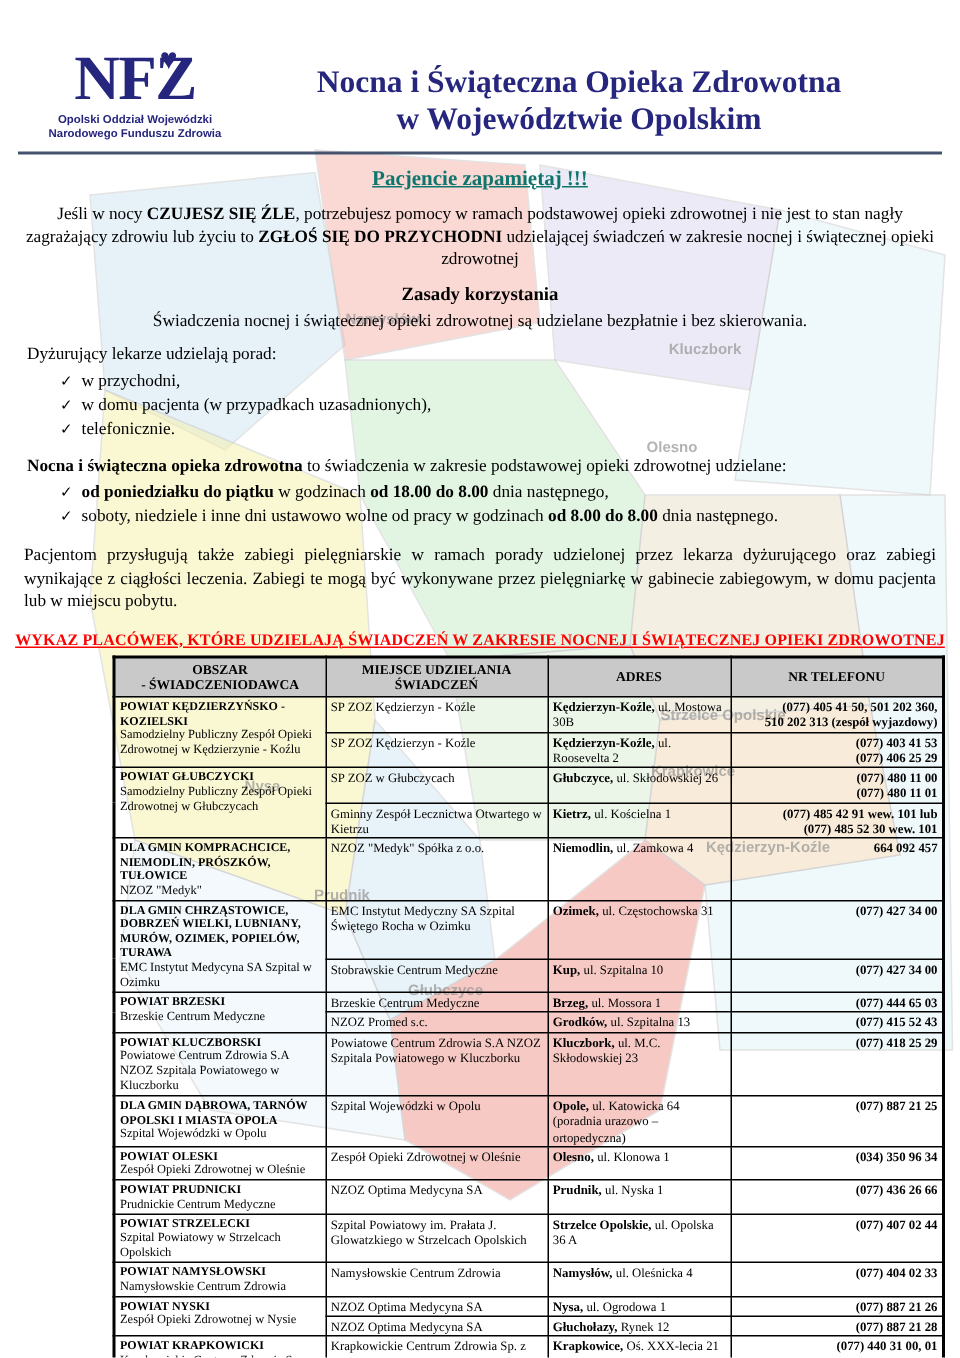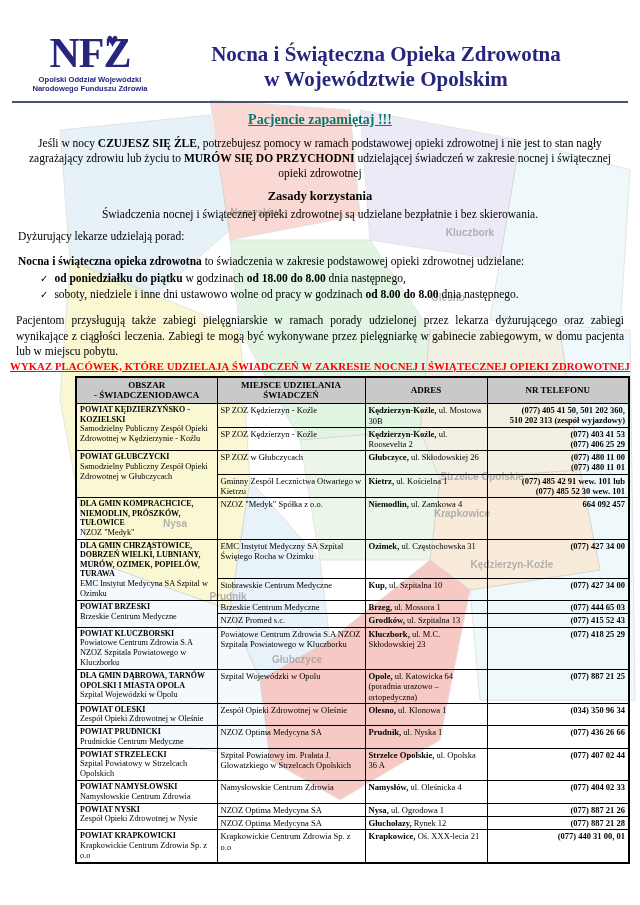--- a/index.html
+++ b/index.html
@@ -30,21 +30,21 @@
   .red-head{color:#0f766e;font-weight:bold;text-align:center;text-decoration:underline;
     font-size:14px;margin-top:9px;}
   .intro{margin:8px 14px 0;text-align:center;font-size:11.5px;line-height:1.32;}
   .h-zasady{text-align:center;font-weight:bold;font-size:12.5px;margin-top:8px;}
   .free-line{text-align:center;font-size:11.5px;margin-top:4px;}
   .lead{margin:9px 16px 0 18px;font-size:11.5px;line-height:1.32;}
   ul.checks{list-style:none;margin:1px 16px 0 40px;padding:0;font-size:11.5px;line-height:1.42;}
   ul.checks .check{margin-right:6px;font-family:"DejaVu Sans",sans-serif;font-size:10px;}
   .nurse{margin:11px 16px 0;text-align:justify;font-size:11.5px;line-height:1.34;}
   .wykaz{color:#f00;font-weight:bold;text-align:center;text-decoration:underline;
-    font-size:10.7px;letter-spacing:.1px;}
+    font-size:10.7px;margin-top:11px;letter-spacing:.1px;}
   
   table.fac{border-collapse:collapse;margin:4px 0 0 75px;width:553px;
     border:2px solid #000;background:transparent;font-size:8.5px;table-layout:fixed;}
   table.fac th{background:#c9c9c9;border:1px solid #000;font-size:9px;font-weight:bold;
     text-align:center;padding:2px 2px;line-height:1.2;}
   table.fac td{border:1px solid #000;vertical-align:top;padding:1px 3px;line-height:1.2;}
   td.area-cell .area{font-weight:bold;font-size:8px;line-height:1.2;}
   td.area-cell .provider{font-size:8.3px;line-height:1.2;}
   td.phone{text-align:right;font-weight:bold;white-space:nowrap;}
   td.addr b{font-size:8.6px;}
@@ -98,26 +98,31 @@
       </div>
       <div class="title">
         <div>Nocna i Świąteczna Opieka Zdrowotna</div>
         <div>w Województwie Opolskim</div>
       </div>
     </div>
     <hr class="rule">
 
     <div class="red-head">Pacjencie zapamiętaj !!!</div>
 
-    <p class="intro"><span>Jeśli w nocy </span><span style="font-weight: bold;">CZUJESZ SIĘ ŹLE</span><span>, potrzebujesz pomocy w ramach podstawowej opieki zdrowotnej i nie jest to stan nagły zagrażający zdrowiu lub życiu to </span><span style="font-weight: bold;">MURÓW SIĘ DO PRZYCHODNI</span><span> udzielającej świadczeń w zakresie nocnej i świątecznej opieki zdrowotnej</span></p>
+    <p class="intro"><span>Jeśli w nocy </span><span style="font-weight: bold;">CZUJESZ SIĘ ŹLE</span><span>, potrzebujesz pomocy w ramach podstawowej opieki zdrowotnej i nie jest to stan nagły zagrażający zdrowiu lub życiu to </span><span style="font-weight: bold;">ZGŁOŚ SIĘ DO PRZYCHODNI</span><span> udzielającej świadczeń w zakresie nocnej i świątecznej opieki zdrowotnej</span></p>
 
     <div class="h-zasady">Zasady korzystania</div>
     <div class="free-line">Świadczenia nocnej i świątecznej opieki zdrowotnej są udzielane bezpłatnie i bez skierowania.</div>
 
     <p class="lead">Dyżurujący lekarze udzielają porad:</p>
+    <ul class="checks">
+        <li><span class="check">✓</span>w przychodni,</li>
+        <li><span class="check">✓</span>w domu pacjenta (w przypadkach uzasadnionych),</li>
+        <li><span class="check">✓</span>telefonicznie.</li>
+      </ul>
 
     <p class="lead"><span style="font-weight: bold;">Nocna i świąteczna opieka zdrowotna</span><span> to świadczenia w zakresie podstawowej opieki zdrowotnej udzielane:</span></p>
     <ul class="checks">
         <li><span class="check">✓</span><span style="font-weight: bold;">od poniedziałku do piątku</span><span> w godzinach </span><span style="font-weight: bold;">od 18.00 do 8.00</span><span> dnia następnego,</span></li>
         <li><span class="check">✓</span><span style="font-weight: normal;">soboty, niedziele i inne dni ustawowo wolne od pracy</span><span> w godzinach </span><span style="font-weight: bold;">od 8.00 do 8.00</span><span> dnia następnego.</span></li>
       </ul>
 
     <p class="nurse">Pacjentom przysługują także zabiegi pielęgniarskie w ramach porady udzielonej przez lekarza dyżurującego oraz zabiegi wynikające z ciągłości leczenia. Zabiegi te mogą być wykonywane przez pielęgniarkę w gabinecie zabiegowym, w domu pacjenta lub w miejscu pobytu.</p>
 
     <div class="wykaz">WYKAZ PLACÓWEK, KTÓRE UDZIELAJĄ ŚWIADCZEŃ W ZAKRESIE NOCNEJ I ŚWIĄTECZNEJ OPIEKI ZDROWOTNEJ</div>

